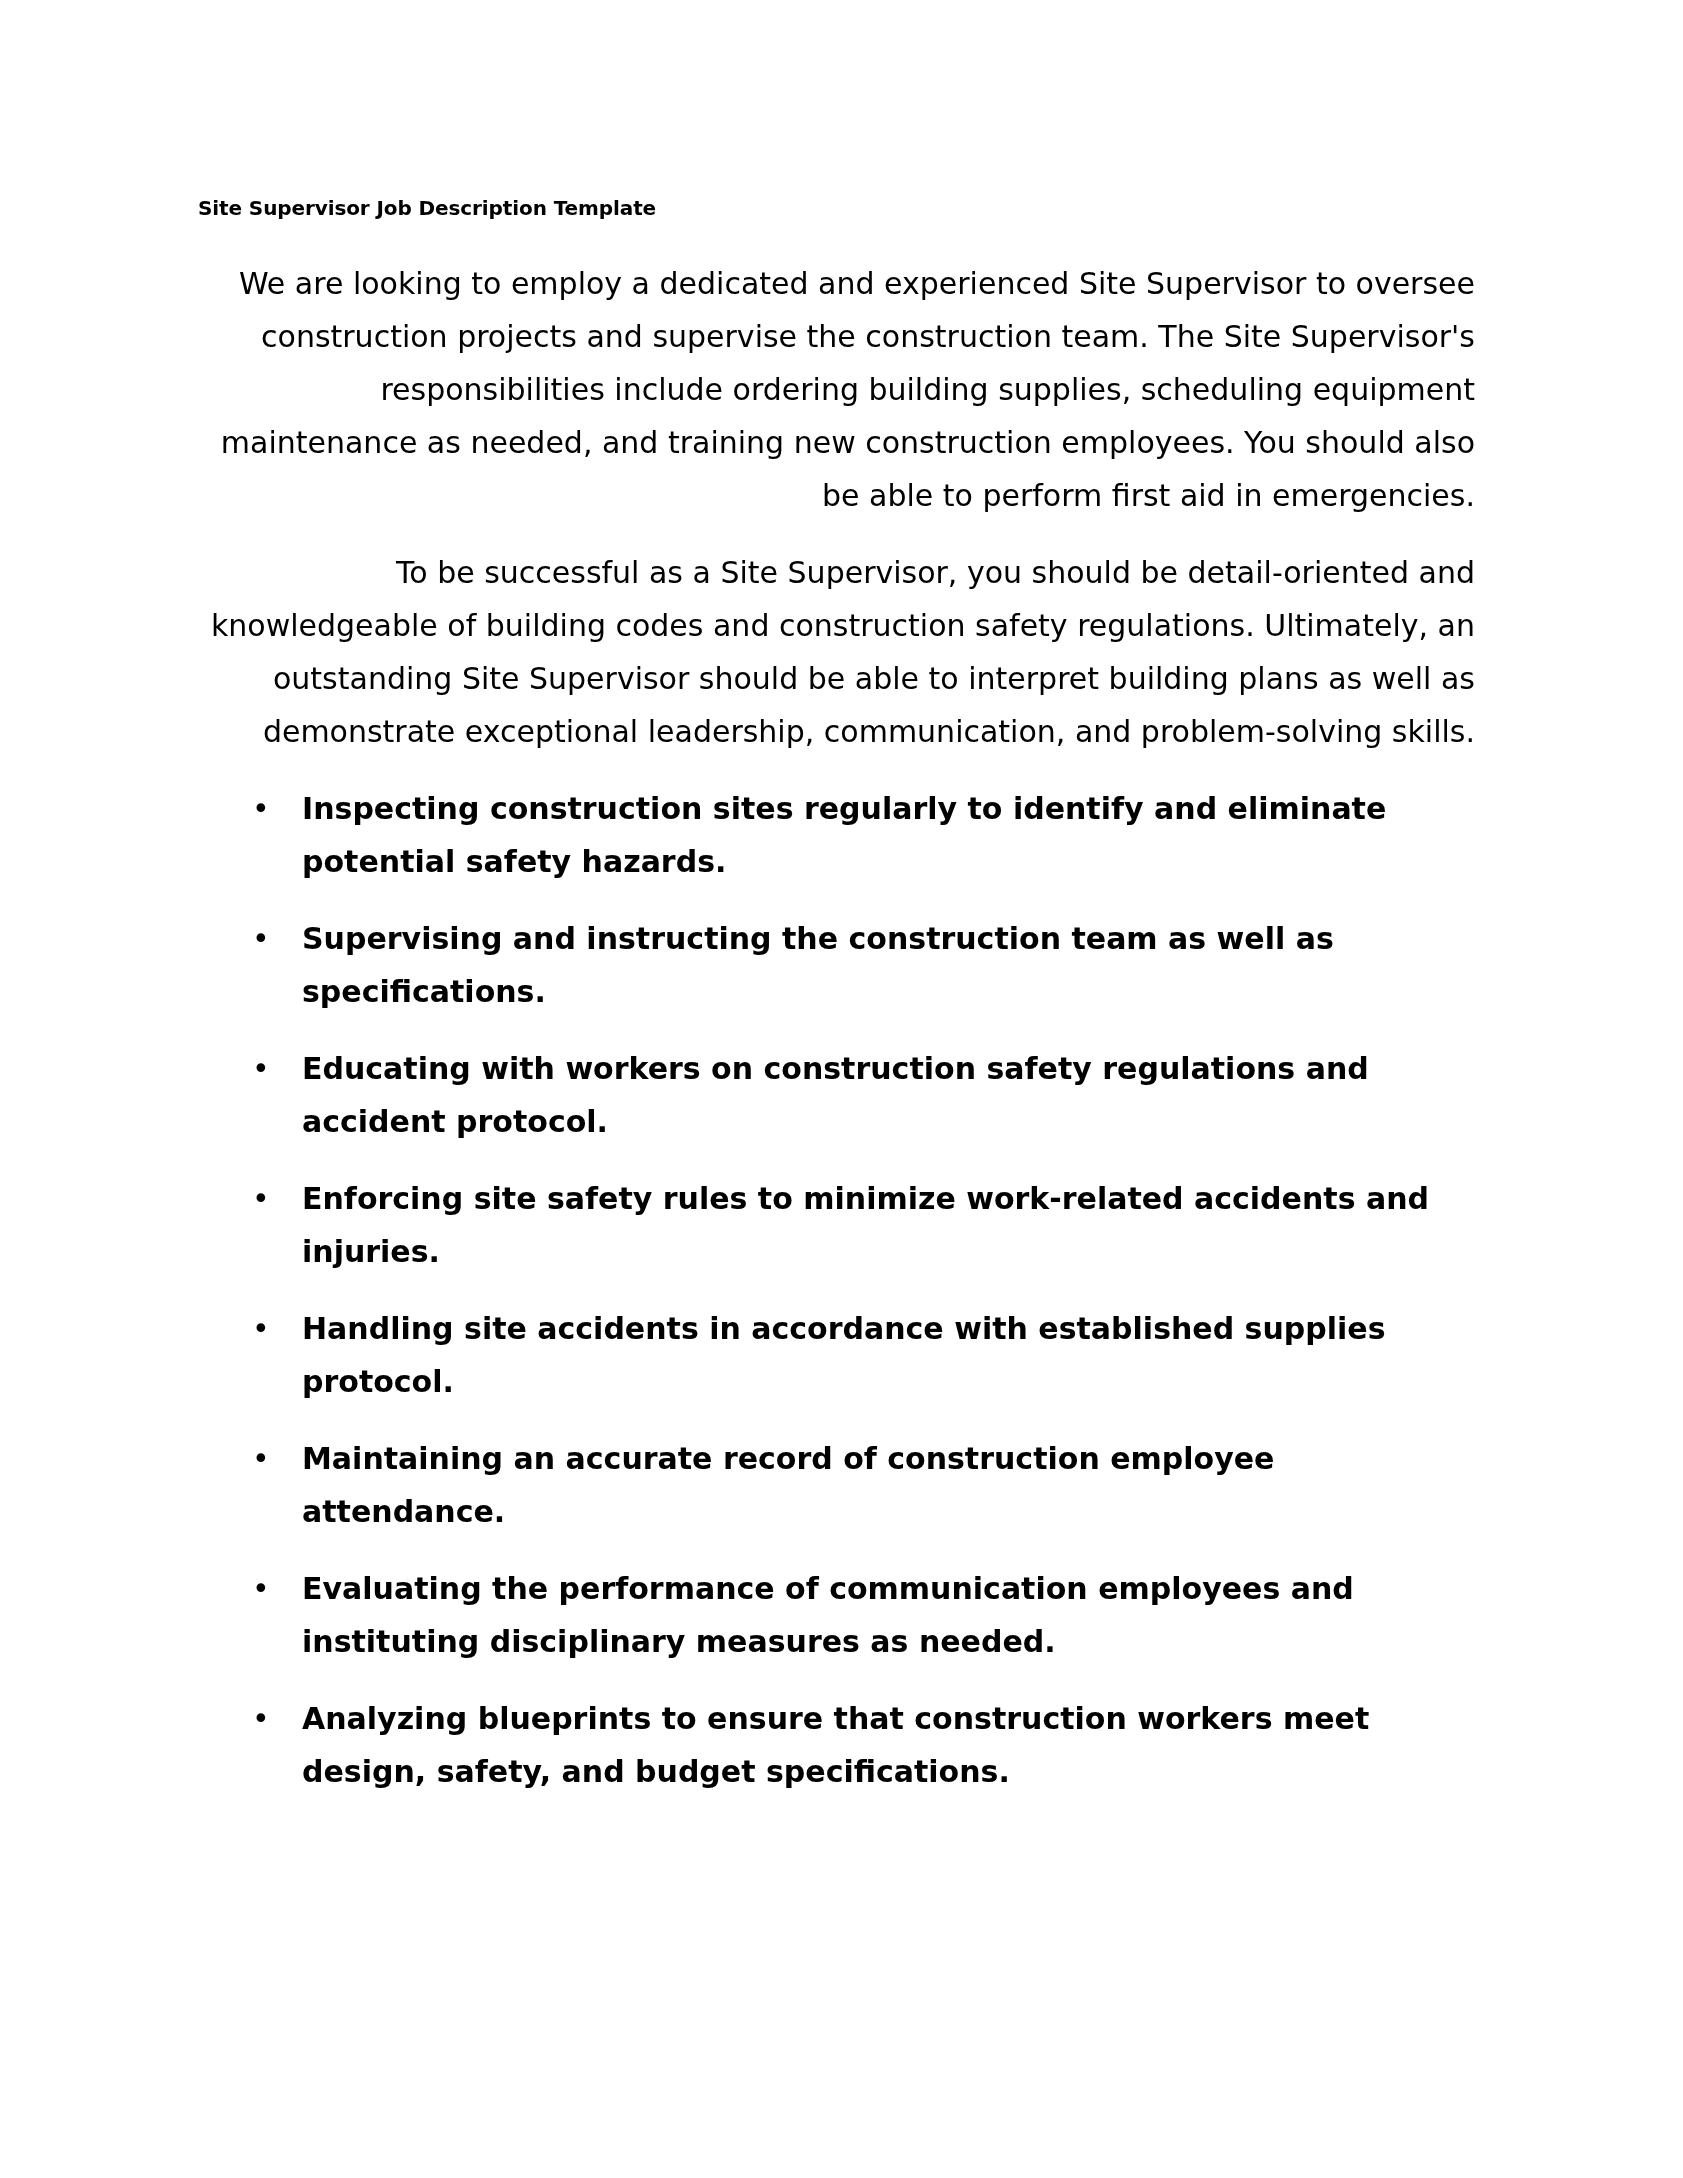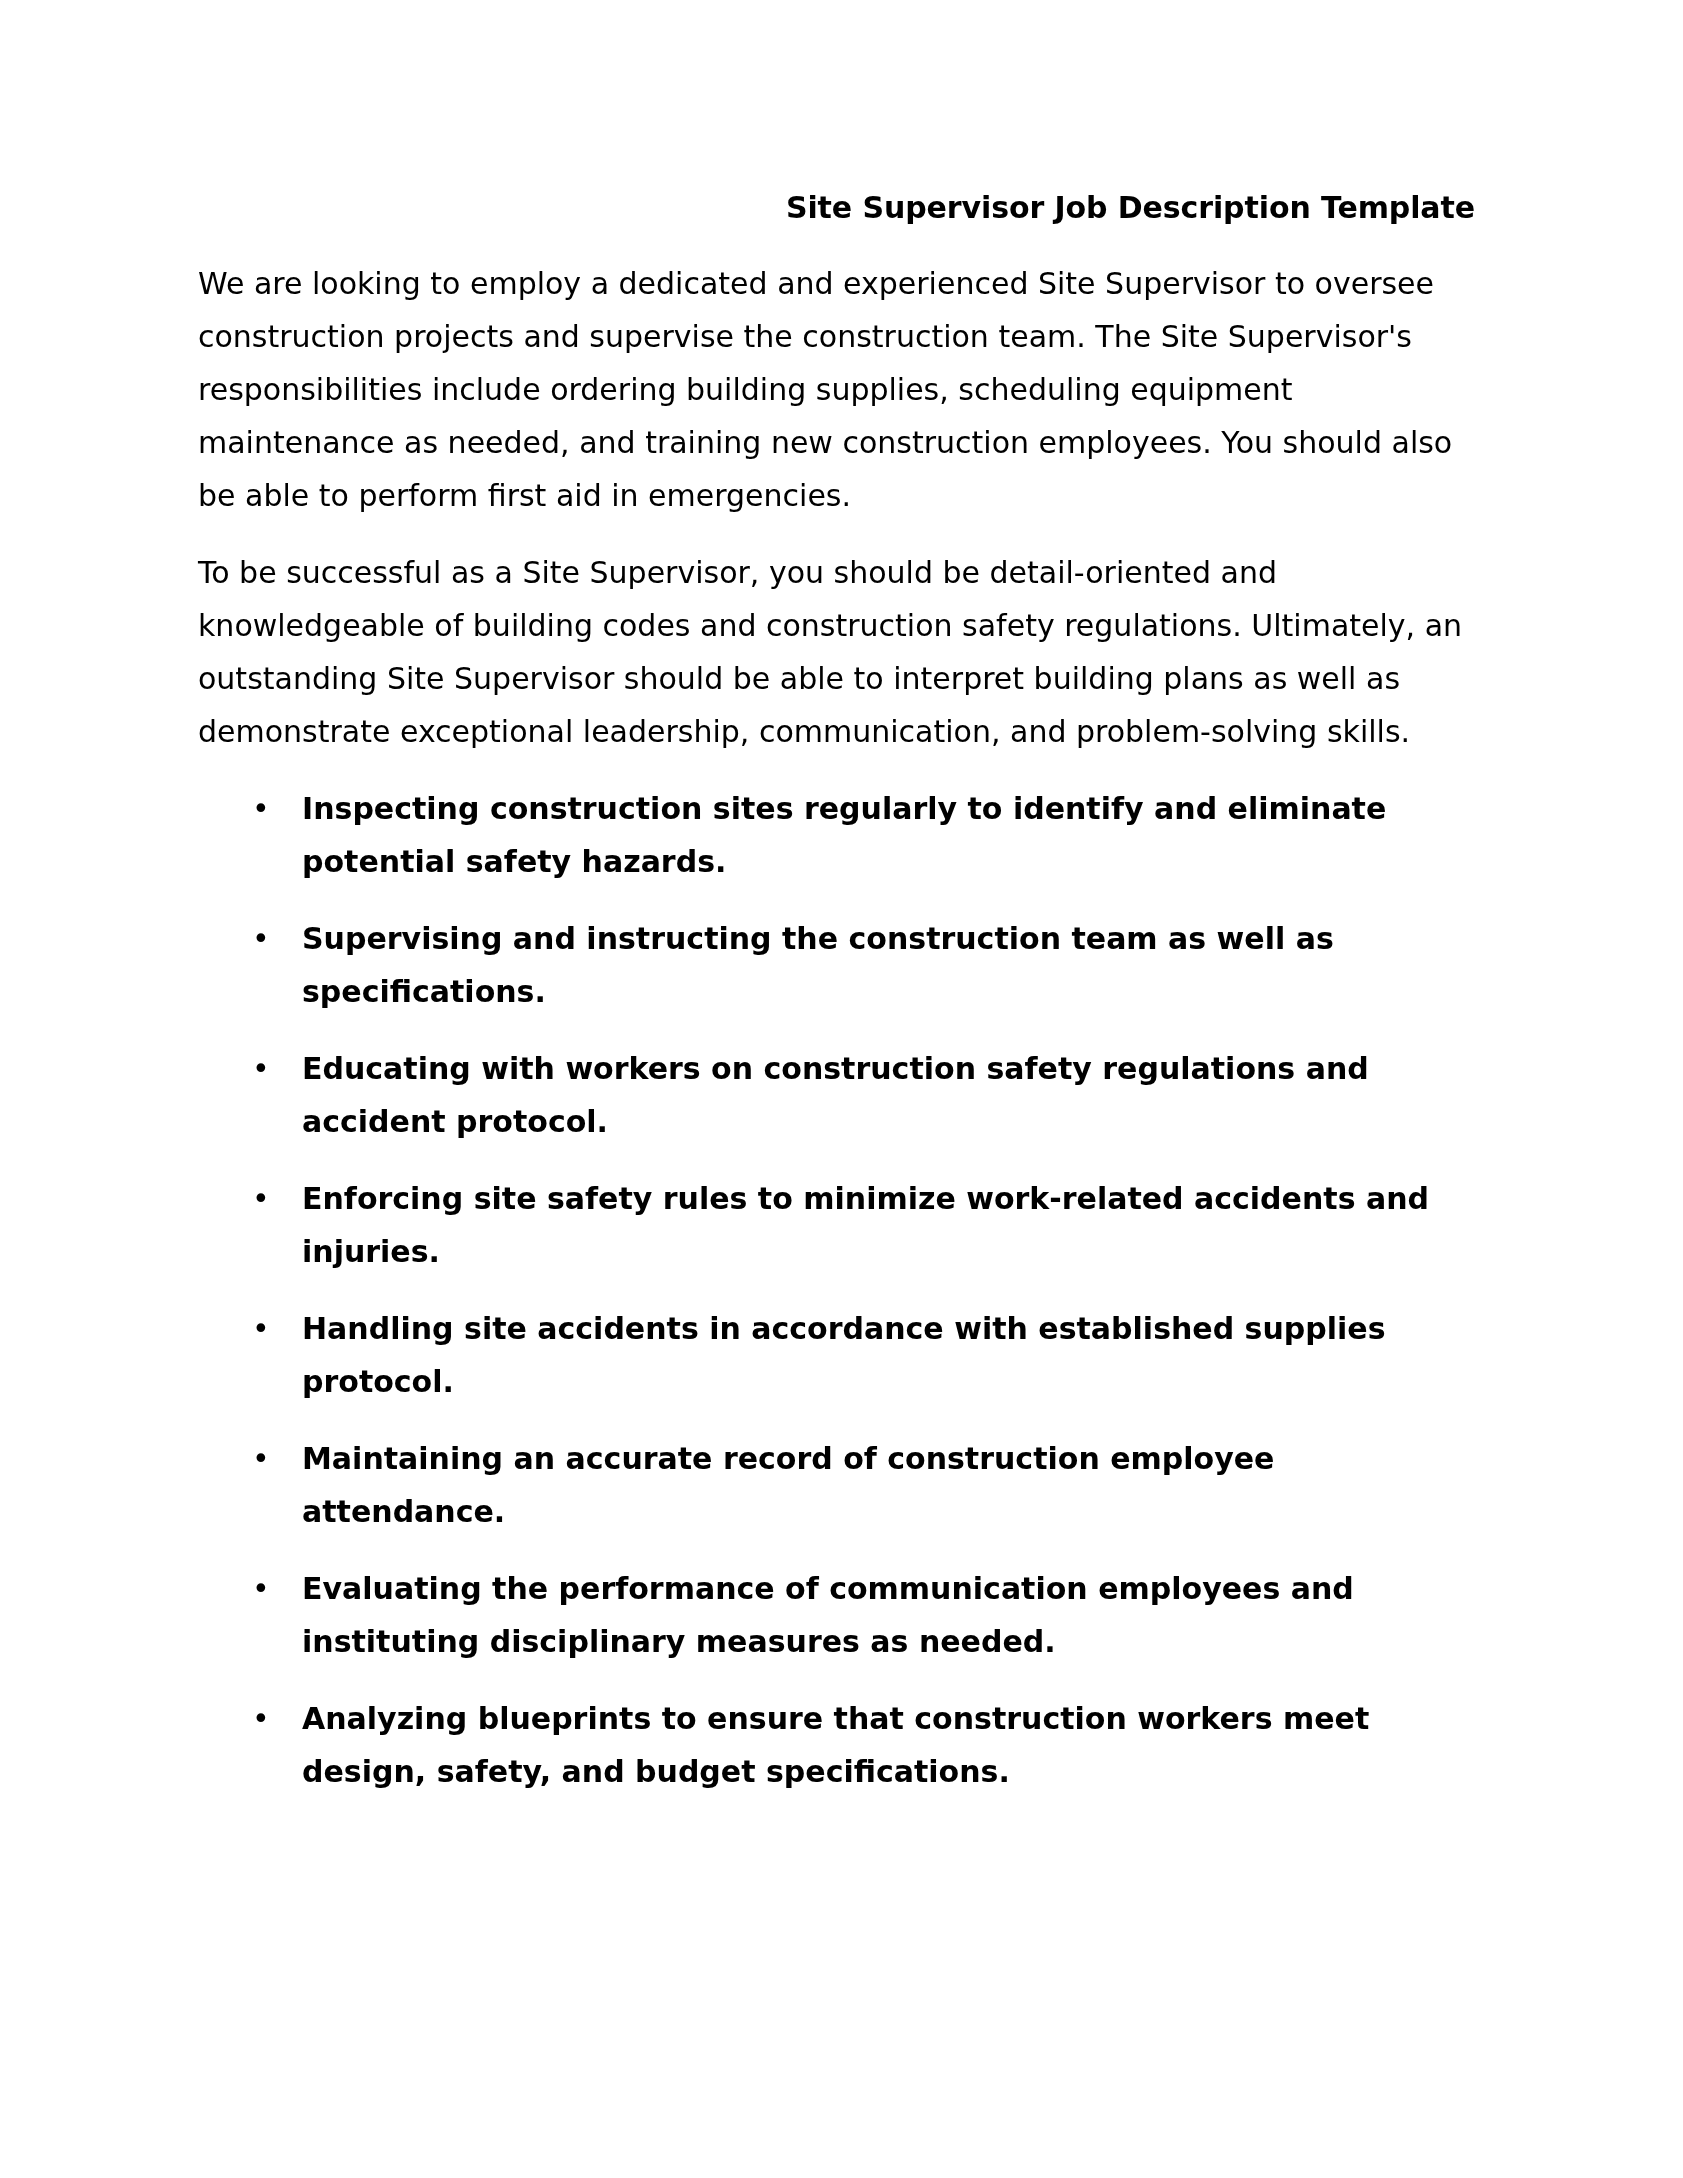--- a/index.html
+++ b/index.html
@@ -17,36 +17,35 @@
   }
   .page {
     position: relative;
     width: 1683px;
     height: 2178px;
     background: #ffffff;
     box-sizing: border-box;
     padding: 188px 208px 0 198px;
   }
   .doc-heading {
-    font-size: 30px;
+    font-size: 20px;
     font-weight: bold;
     line-height: 40px;
     letter-spacing: -0.1px;
     margin: 0 0 29px 0;
     color: #000000;
-    text-align: right;
   }
   .doc-paragraph {
     font-size: 30px;
     font-weight: normal;
     line-height: 53px;
     margin: 0 0 24px 0;
     color: #000000;
     max-width: 1282px;
-    text-align: left;
+    text-align: right;
   }
   .section-heading {
     font-size: 30px;
     font-weight: bold;
     line-height: 40px;
     letter-spacing: -0.1px;
     margin: 30px 0 30px 0;
     color: #000000;
   }
   .bullet-list {

